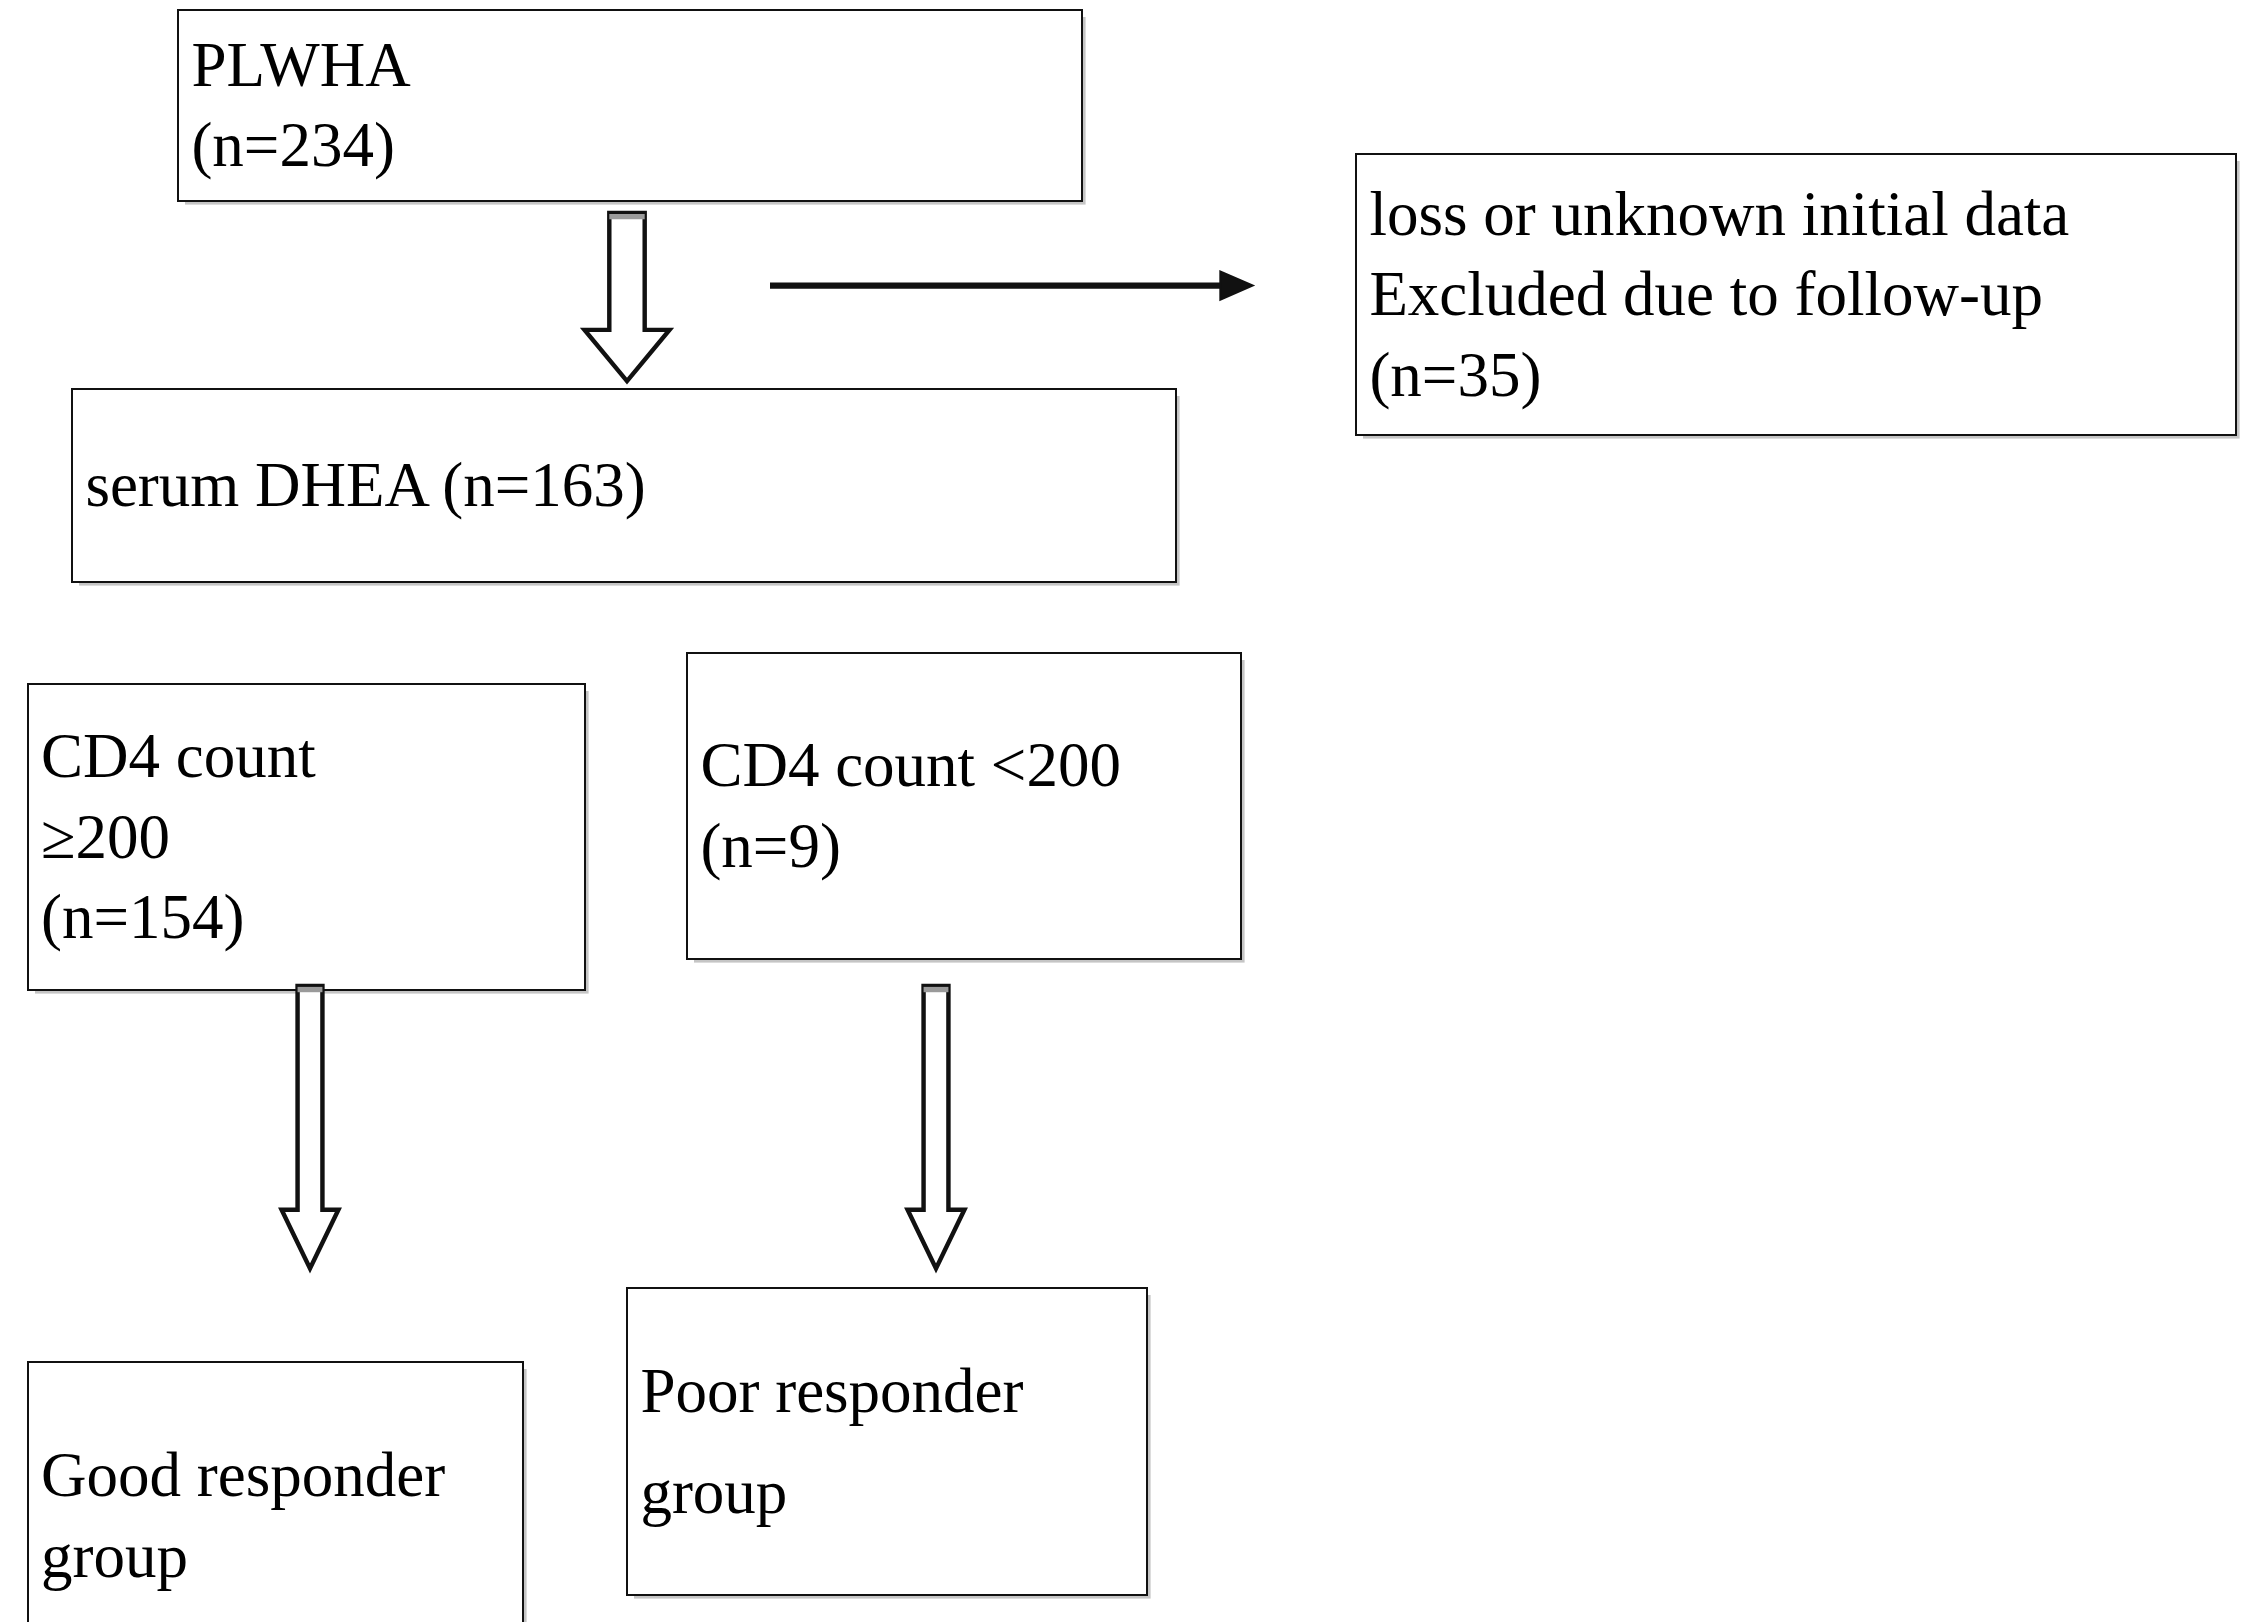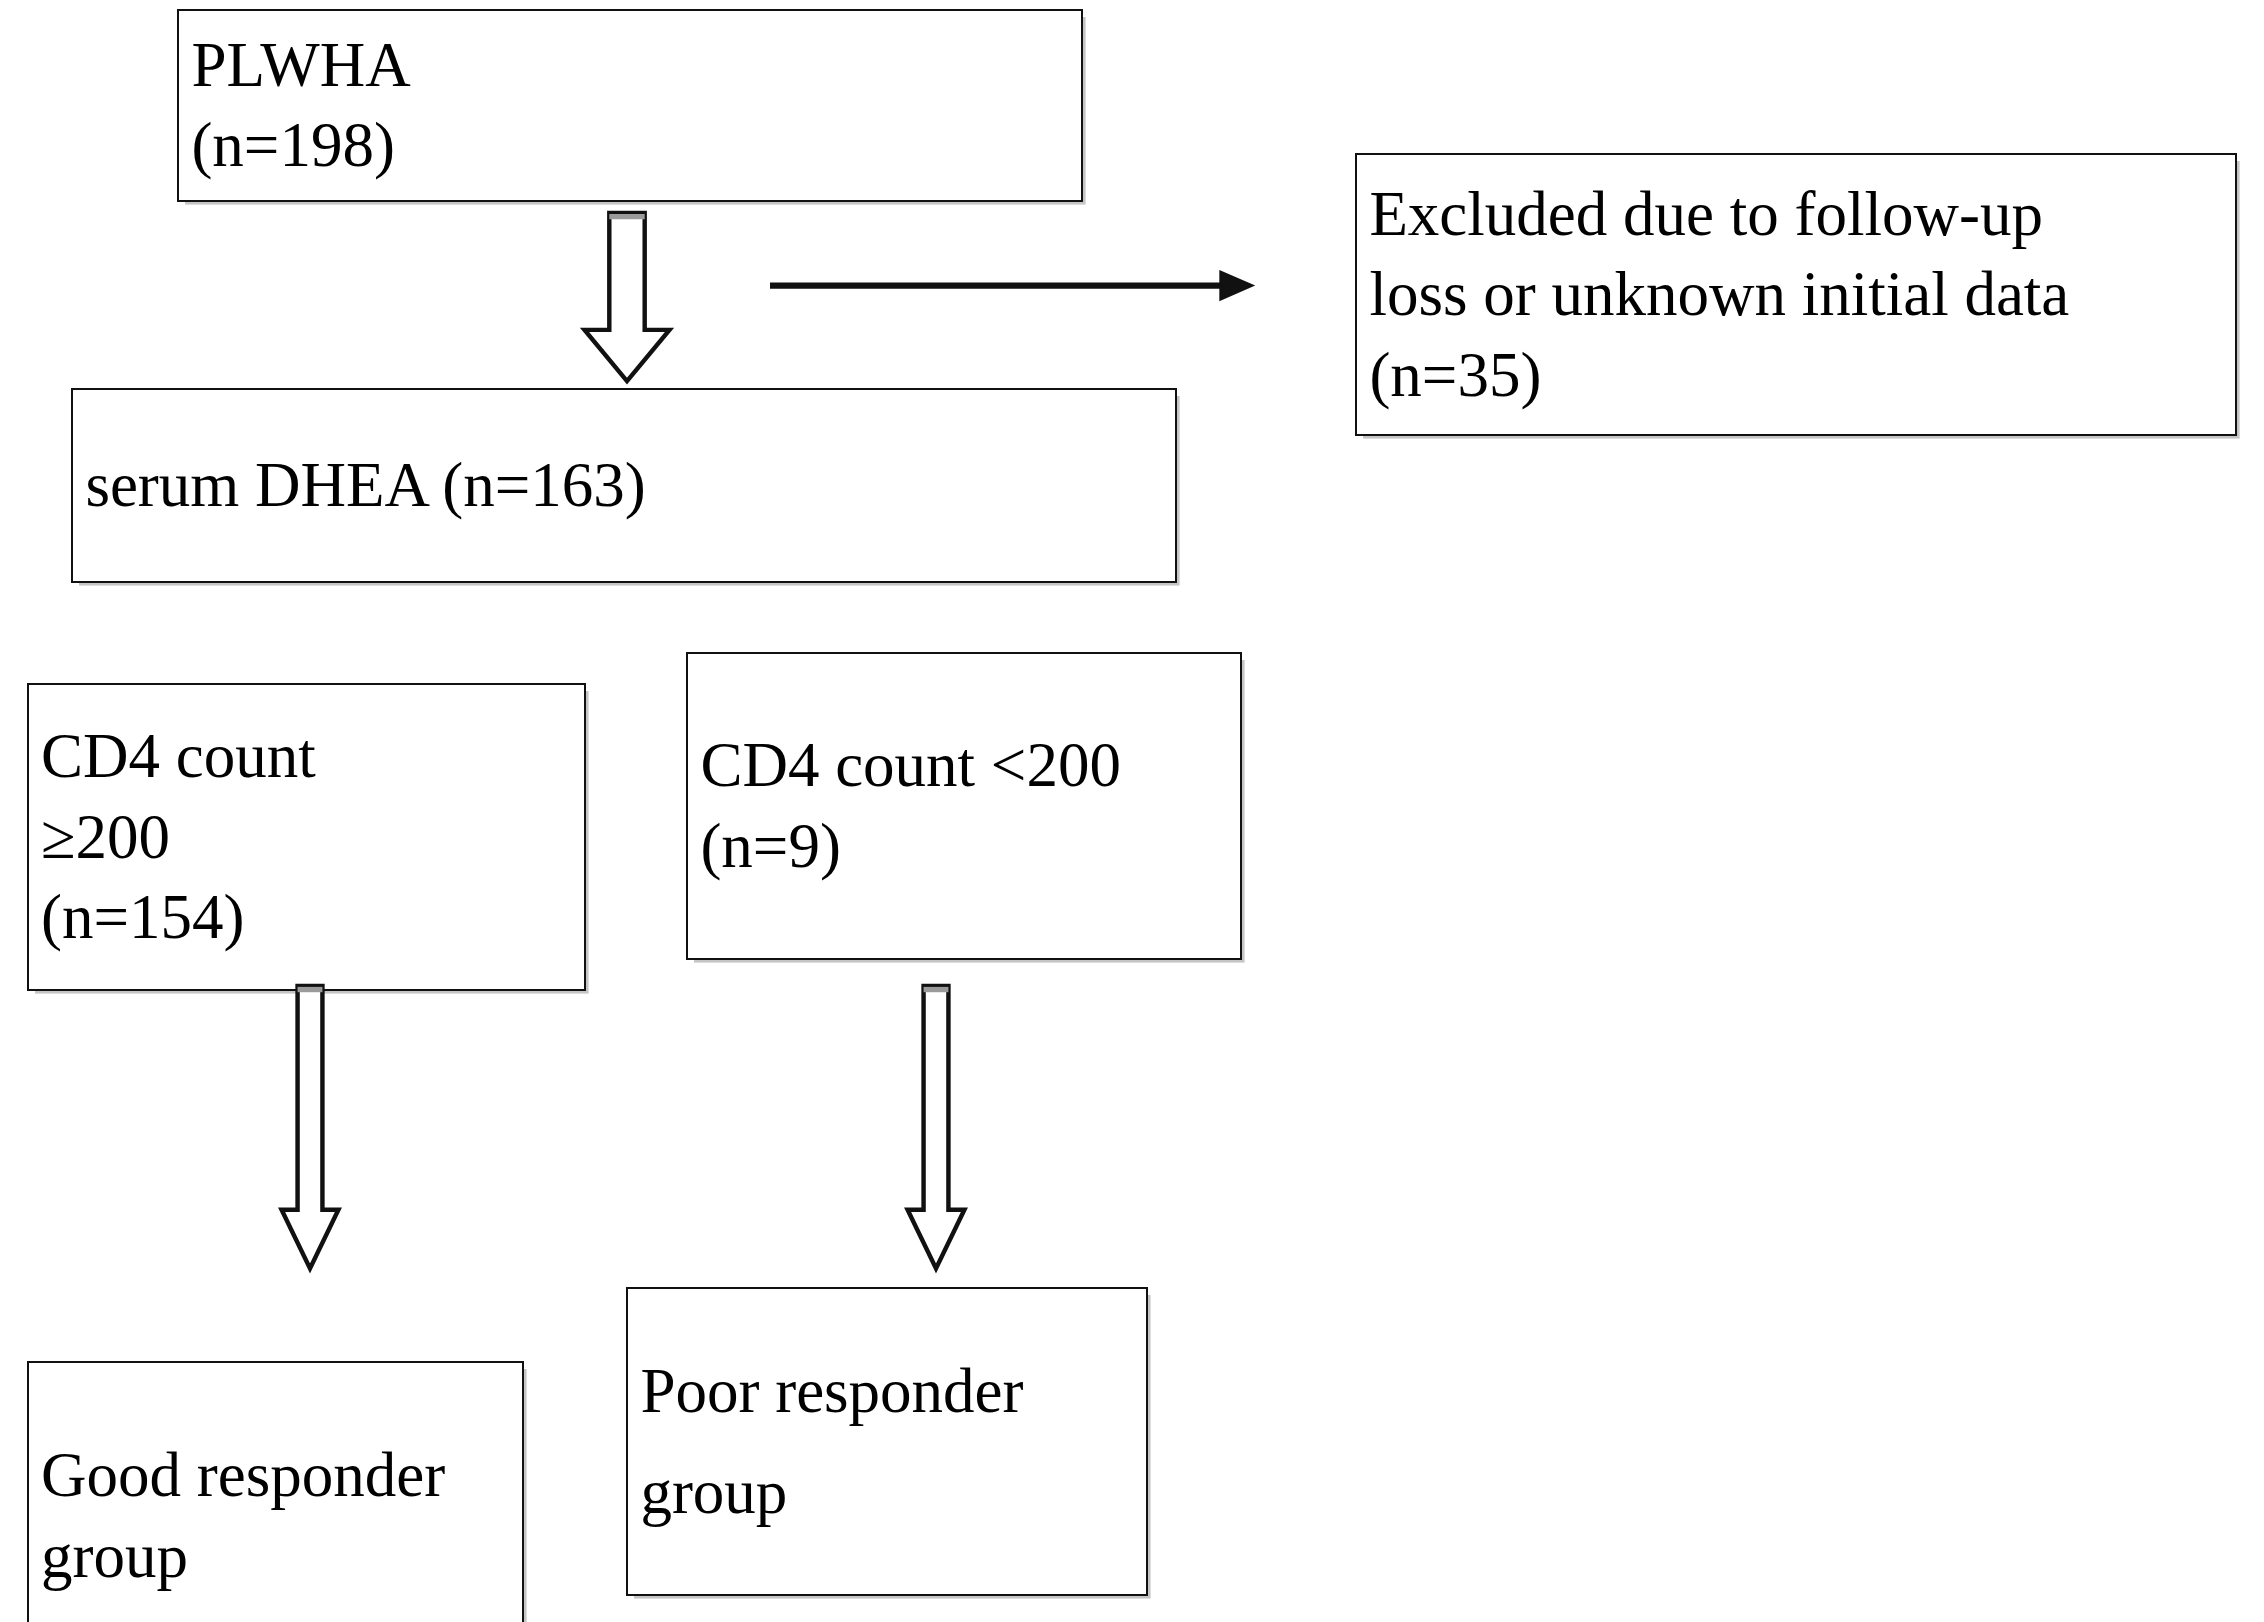--- a/index.html
+++ b/index.html
@@ -68,26 +68,26 @@
   }
   #arrow-to-excluded svg { display: block; overflow: visible; }
 </style>
 </head>
 <body>
 
 <div id="canvas">
 
   <div class="node" id="node-plwha">
     <span class="line">PLWHA</span>
-    <span class="line">(n=198)</span>
+    <span class="line">(n=234)</span>
   </div>
 
   <div class="node" id="node-excluded">
+    <span class="line">loss or unknown initial data</span>
     <span class="line">Excluded due to follow-up</span>
-    <span class="line">loss or unknown initial data</span>
     <span class="line">(n=35)</span>
   </div>
 
   <div class="node" id="node-measurement">
     <span class="line">serum DHEA (n=163)</span>
   </div>
 
   <div class="node" id="node-cd4-high">
     <span class="line">CD4 count</span>
     <span class="line">≥200</span>

